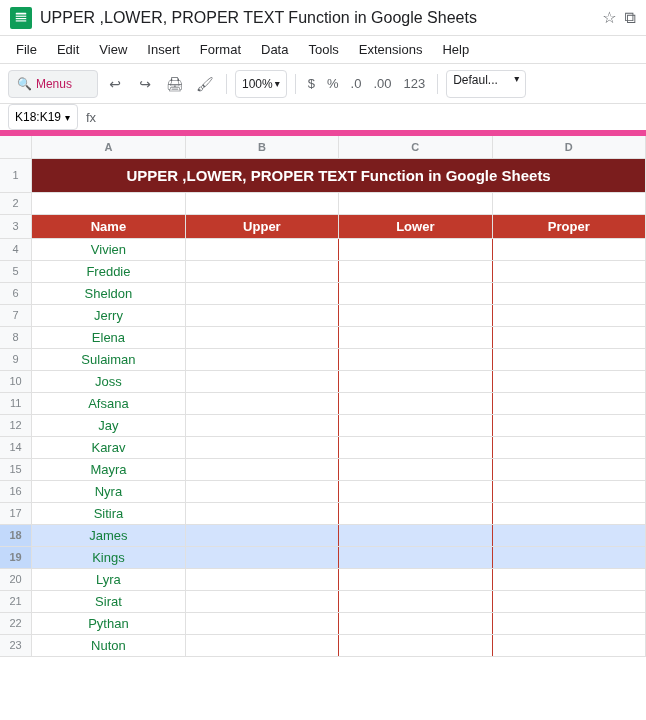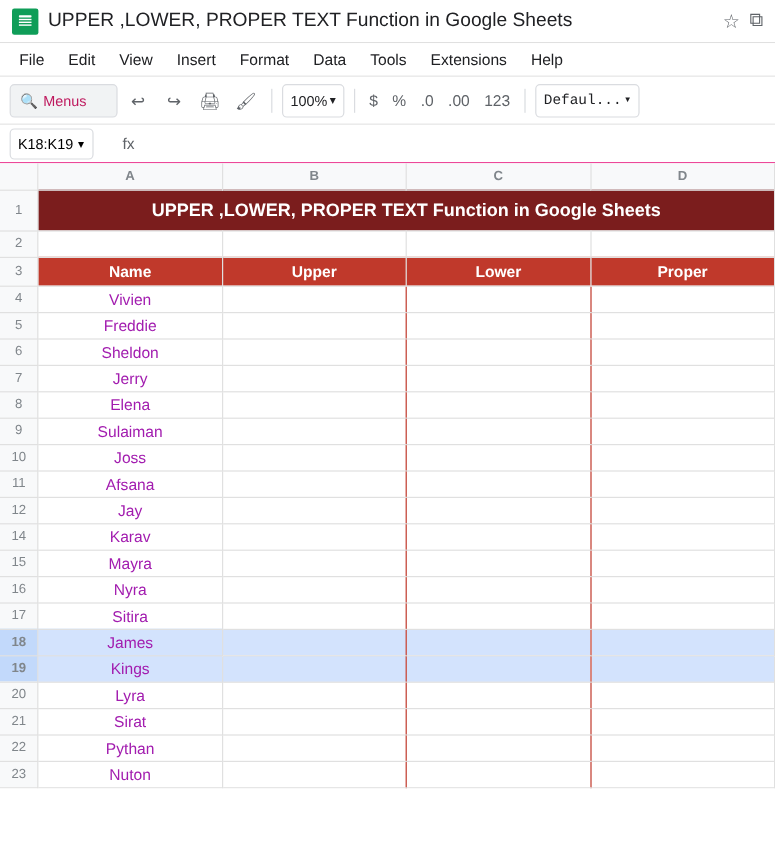--- a/index.html
+++ b/index.html
@@ -39,31 +39,30 @@
     .toolbar-btn {
       width: 26px; height: 26px; display: flex; align-items: center; justify-content: center;
       border-radius: 4px; cursor: pointer; color: #5f6368; font-size: 14px; border: none; background: none;
     }
     .toolbar-separator { width: 1px; height: 20px; background: #dadce0; margin: 0 4px; }
     .zoom-selector {
       display: flex; align-items: center; border: 1px solid #dadce0; border-radius: 4px;
       padding: 2px 6px; height: 28px; font-size: 12px; color: #202124; gap: 2px; cursor: pointer;
     }
     .font-selector {
-      display: flex; align-items: center; border: 1px solid #dadce0; border-radius: 4px;
+      display: flex; align-items: flex-start; border: 1px solid #dadce0; border-radius: 4px;
       padding: 2px 6px; height: 28px; font-size: 12px; color: #202124; gap: 2px; cursor: pointer;
       min-width: 80px;
-      font-family: Liberation Mono, monospace;
     }
     .currency-btn { font-size: 13px; color: #5f6368; padding: 0 4px; cursor: pointer; }
 
     
     .formula-bar {
       display: flex; align-items: center; padding: 2px 8px; height: 32px;
-      background: #fff; border-bottom: 1px solid #ec4899; gap: 24px;
+      background: #fff; border-bottom: 6px solid #ec4899; gap: 8px;
     }
     .cell-ref {
       display: flex; align-items: center; border: 1px solid #dadce0; border-radius: 4px;
       padding: 2px 6px; height: 26px; font-size: 12px; width: 70px; gap: 4px;
     }
     .formula-icon { color: #5f6368; font-size: 13px; }
     .formula-input { flex: 1; font-size: 13px; color: #202124; border: none; outline: none; }
     .sheet-table { border-collapse: collapse; width: 100%; table-layout: fixed; }
 
     
@@ -85,21 +84,21 @@
     .title-cell {
       background: #7b1d1d; color: #fff; font-weight: bold; font-size: 15px;
       text-align: center; padding: 8px; border: 1px solid #e0e0e0;
     }
     .header-cell {
       background: #c0392b; color: #fff; font-weight: bold; font-size: 13px;
       text-align: center; padding: 4px; border: 1px solid #e0e0e0;
     }
     .name-cell {
       text-align: center; border: 1px solid #e0e0e0; padding: 2px 6px;
-      height: 22px; font-size: 13px; color: #a21caf;
+      height: 22px; font-size: 13px; color: #15803d;
     }
 
     .sheet-container { overflow: auto; flex: 1; }
     table { border-collapse: collapse; }
 
     .row-num-corner { width: 30px; background: #f8f9fa; border-right: 1px solid #e0e0e0; border-bottom: 1px solid #e0e0e0; }
   </style>
 </head>
 <body>
 

